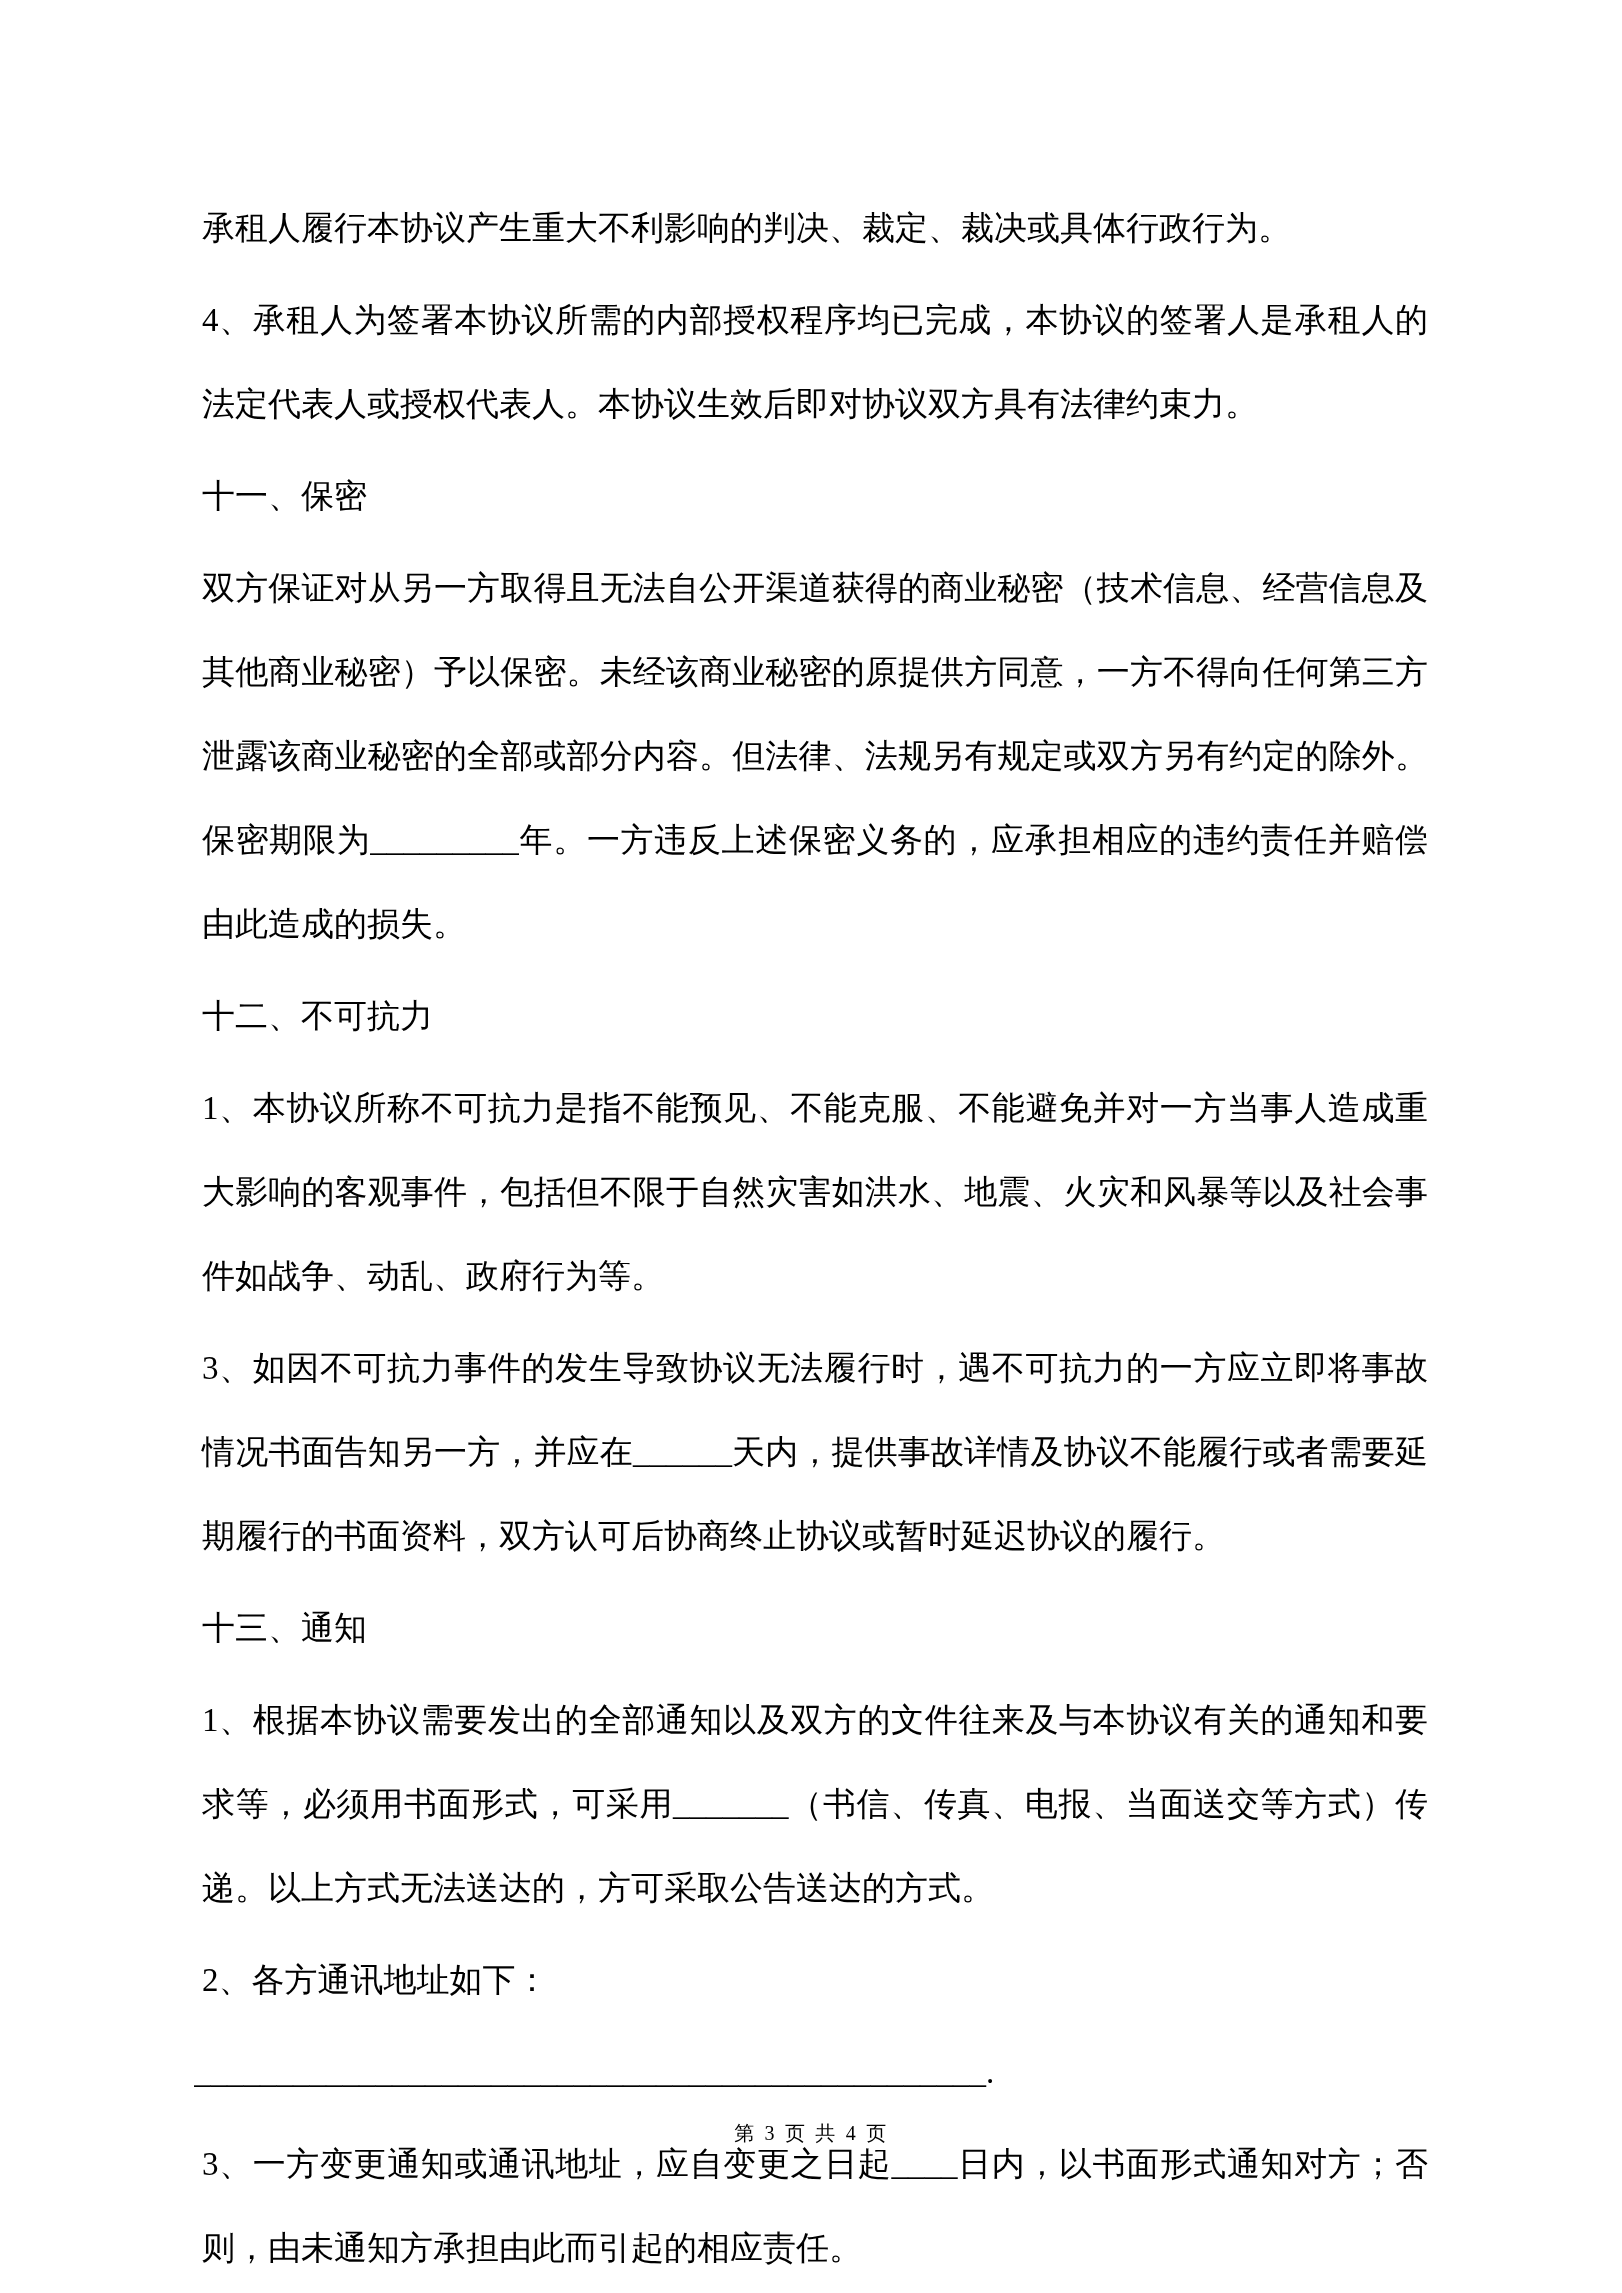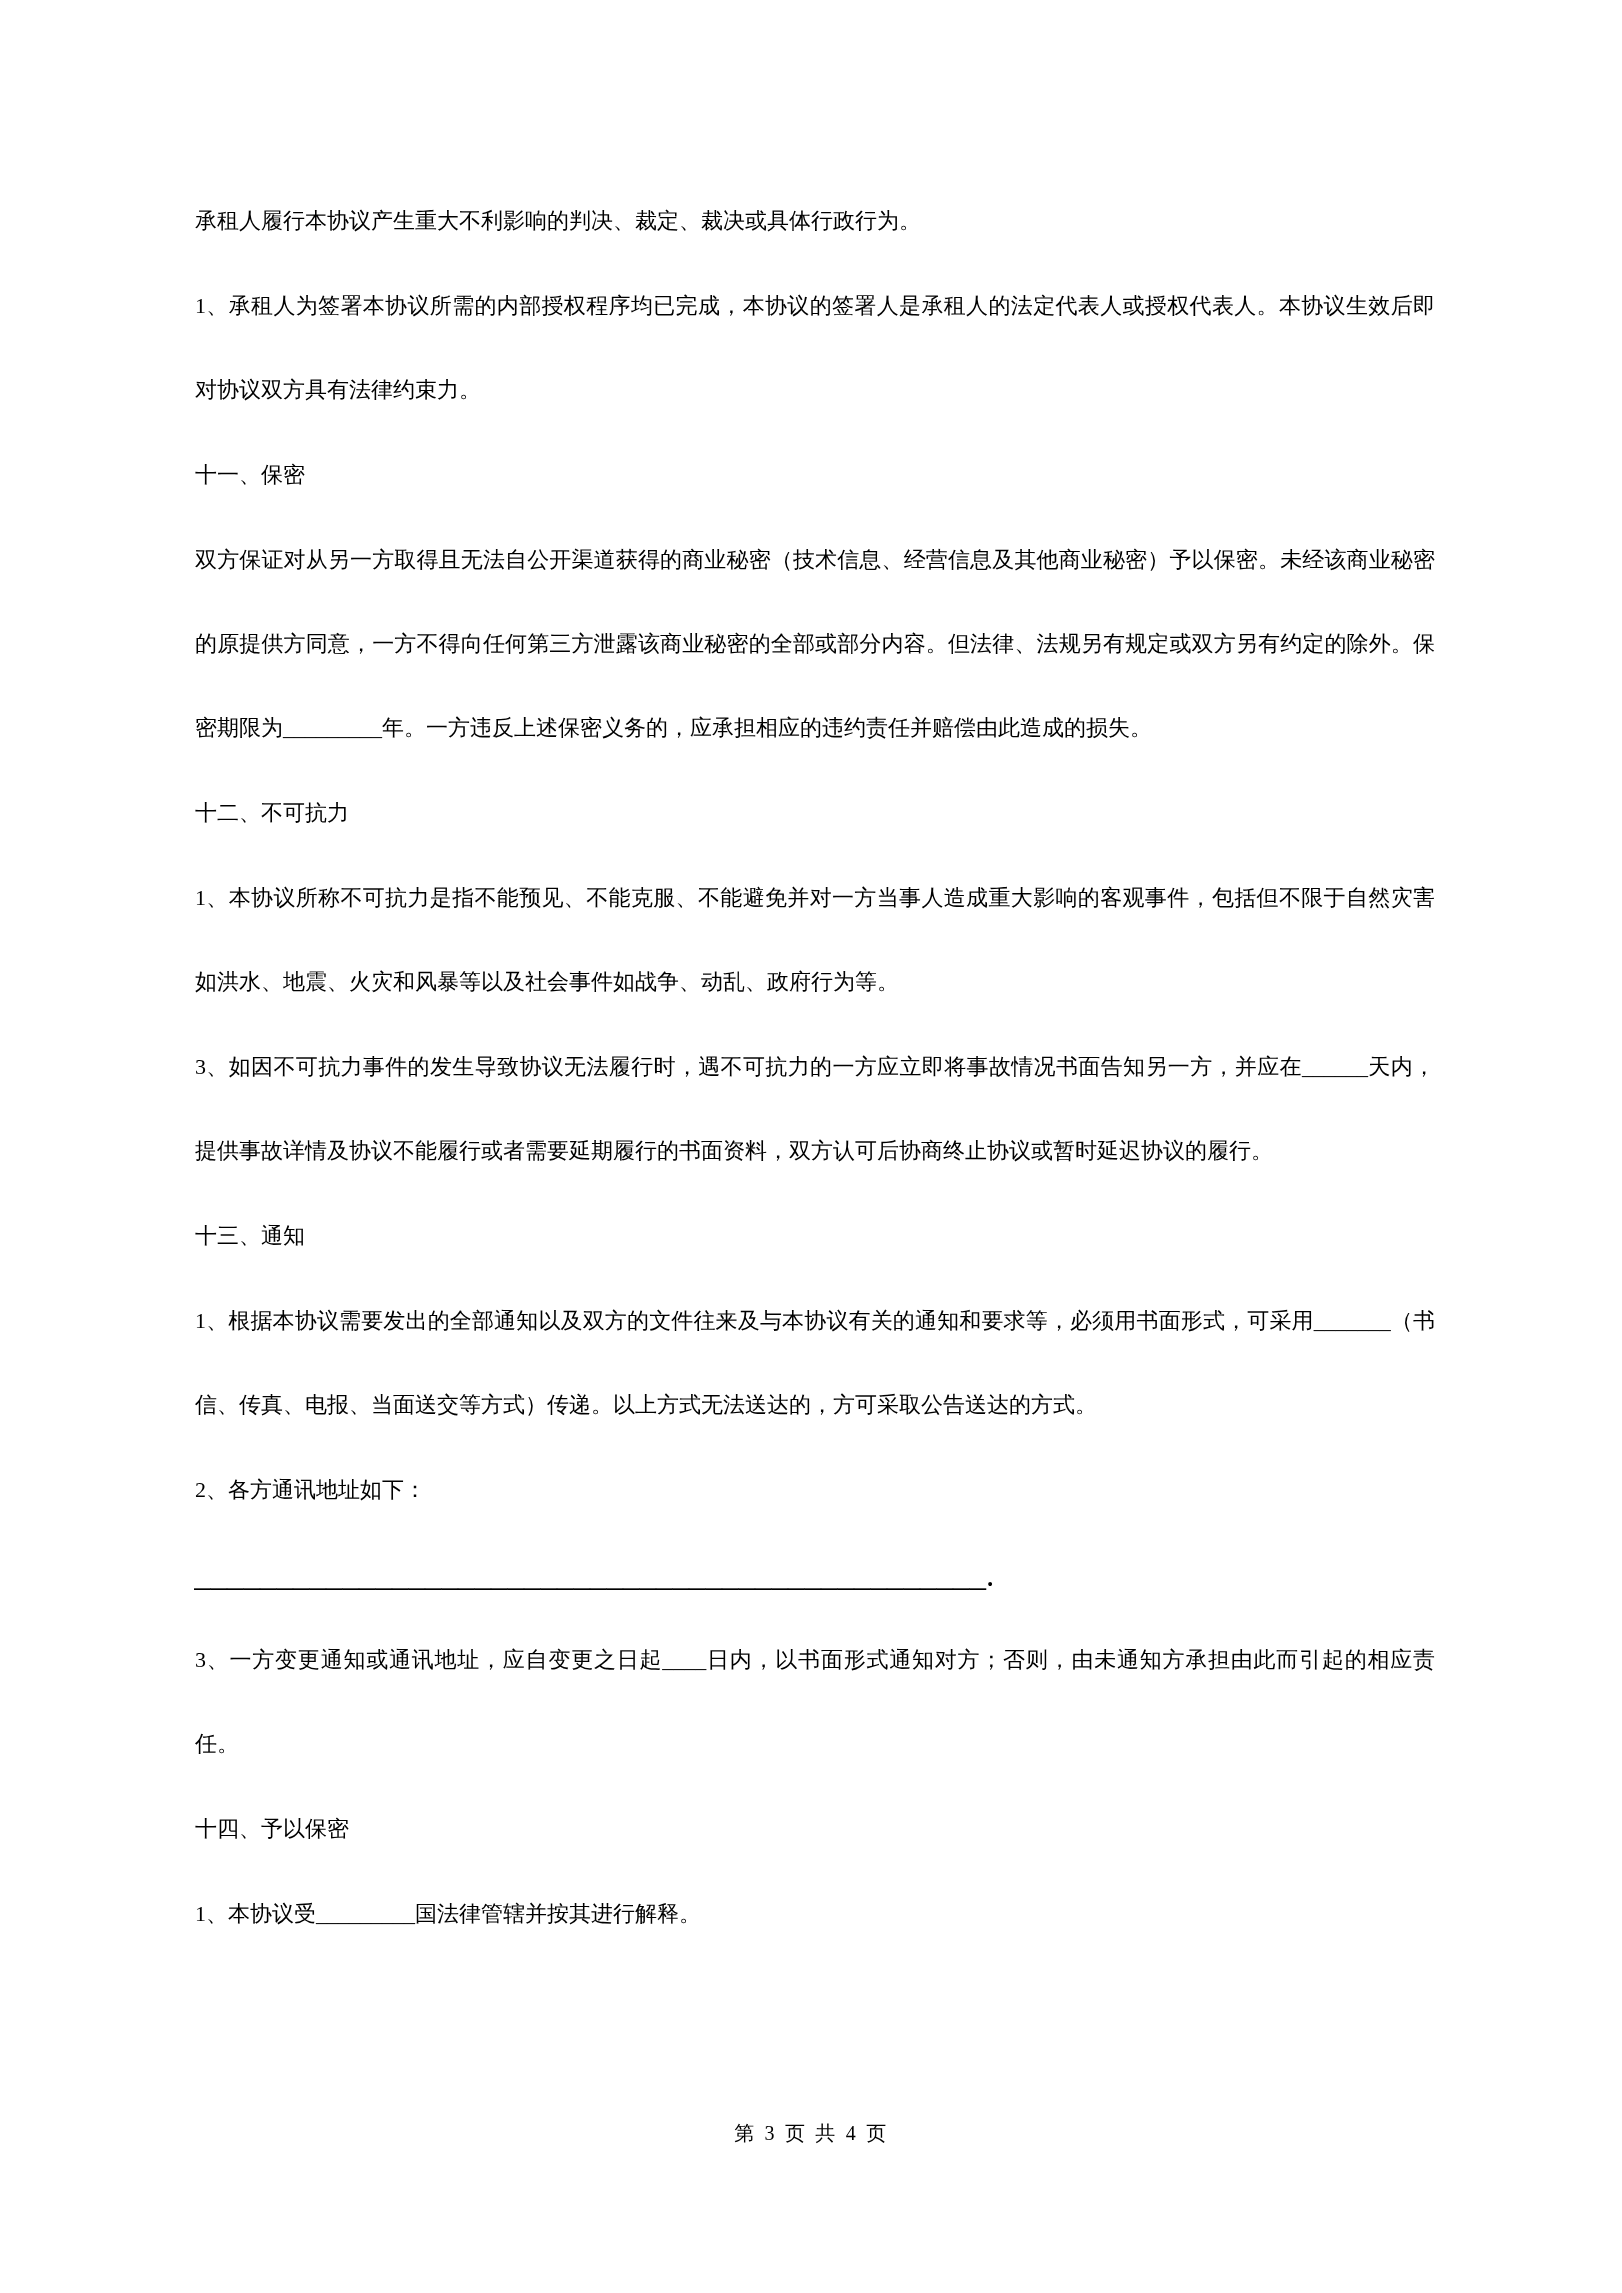--- a/index.html
+++ b/index.html
@@ -16,23 +16,23 @@
     overflow: hidden;
   }
   .page {
     position: absolute;
     top: 0; left: 0; right: 0; bottom: 0;
     padding: 178px 187px 236px 194px;
     box-sizing: border-box;
     background: #ffffff;
   }
   .para {
-    font-size: 22px;
+    font-size: 33px;
     line-height: 84px;
-    margin: 1px;
+    margin: 8px;
     text-align: justify;
     text-justify: inter-ideograph;
     word-break: break-all;
     overflow-wrap: anywhere;
   }
   .para.left {
     text-align: left;
   }
   .blank-line {
     font-size: 33px;
@@ -54,21 +54,21 @@
     color: #000000;
   }
 </style>
 </head>
 <body>
 
 <div class="page">
 
   <div class="para">承租人履行本协议产生重大不利影响的判决、裁定、裁决或具体行政行为。</div>
 
-  <div class="para">1、承租人为签署本协议所需的内部授权程序均已完成，本协议的签署人是承租人的法定代表人或授权代表人。本协议生效后即对协议双方具有法律约束力。</div>
+  <div class="para">4、承租人为签署本协议所需的内部授权程序均已完成，本协议的签署人是承租人的法定代表人或授权代表人。本协议生效后即对协议双方具有法律约束力。</div>
 
   <div class="para left">十一、保密</div>
 
   <div class="para">双方保证对从另一方取得且无法自公开渠道获得的商业秘密（技术信息、经营信息及其他商业秘密）予以保密。未经该商业秘密的原提供方同意，一方不得向任何第三方泄露该商业秘密的全部或部分内容。但法律、法规另有规定或双方另有约定的除外。保密期限为_________年。一方违反上述保密义务的，应承担相应的违约责任并赔偿由此造成的损失。</div>
 
   <div class="para left">十二、不可抗力</div>
 
   <div class="para">1、本协议所称不可抗力是指不能预见、不能克服、不能避免并对一方当事人造成重大影响的客观事件，包括但不限于自然灾害如洪水、地震、火灾和风暴等以及社会事件如战争、动乱、政府行为等。</div>
 
   <div class="para">3、如因不可抗力事件的发生导致协议无法履行时，遇不可抗力的一方应立即将事故情况书面告知另一方，并应在______天内，提供事故详情及协议不能履行或者需要延期履行的书面资料，双方认可后协商终止协议或暂时延迟协议的履行。</div>

